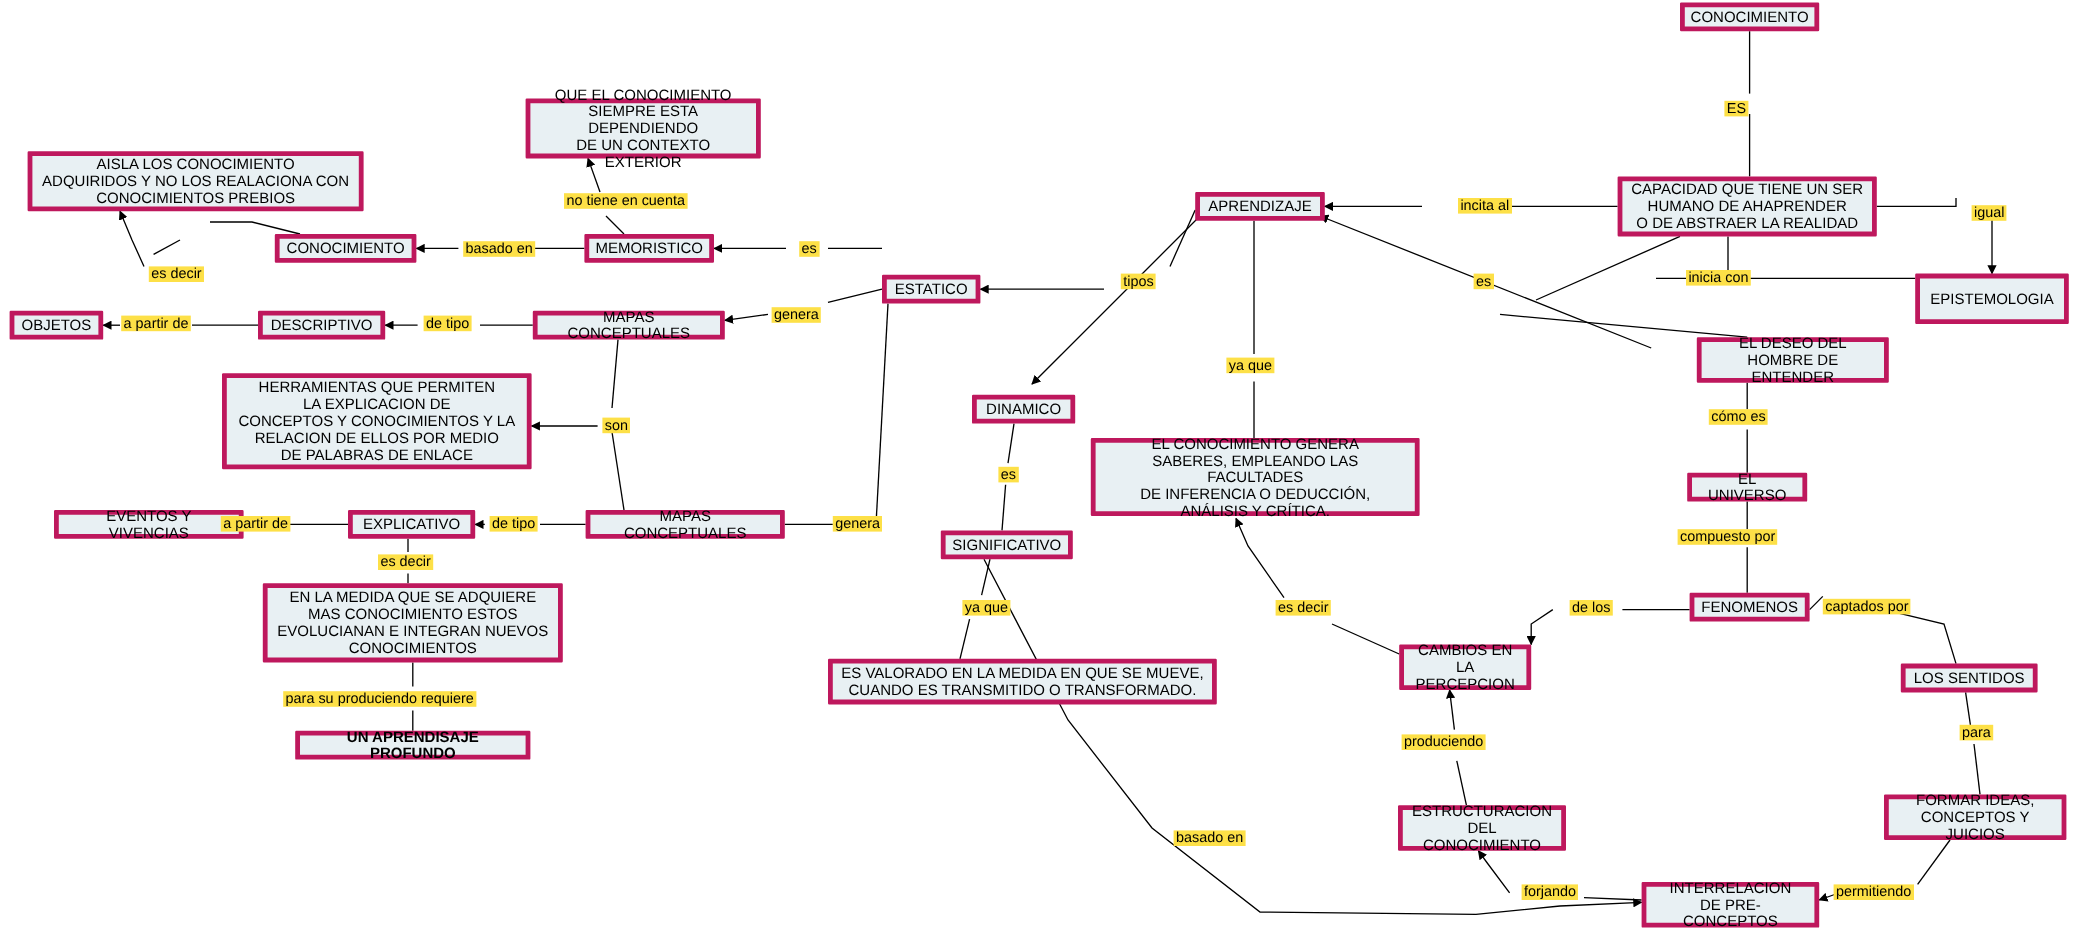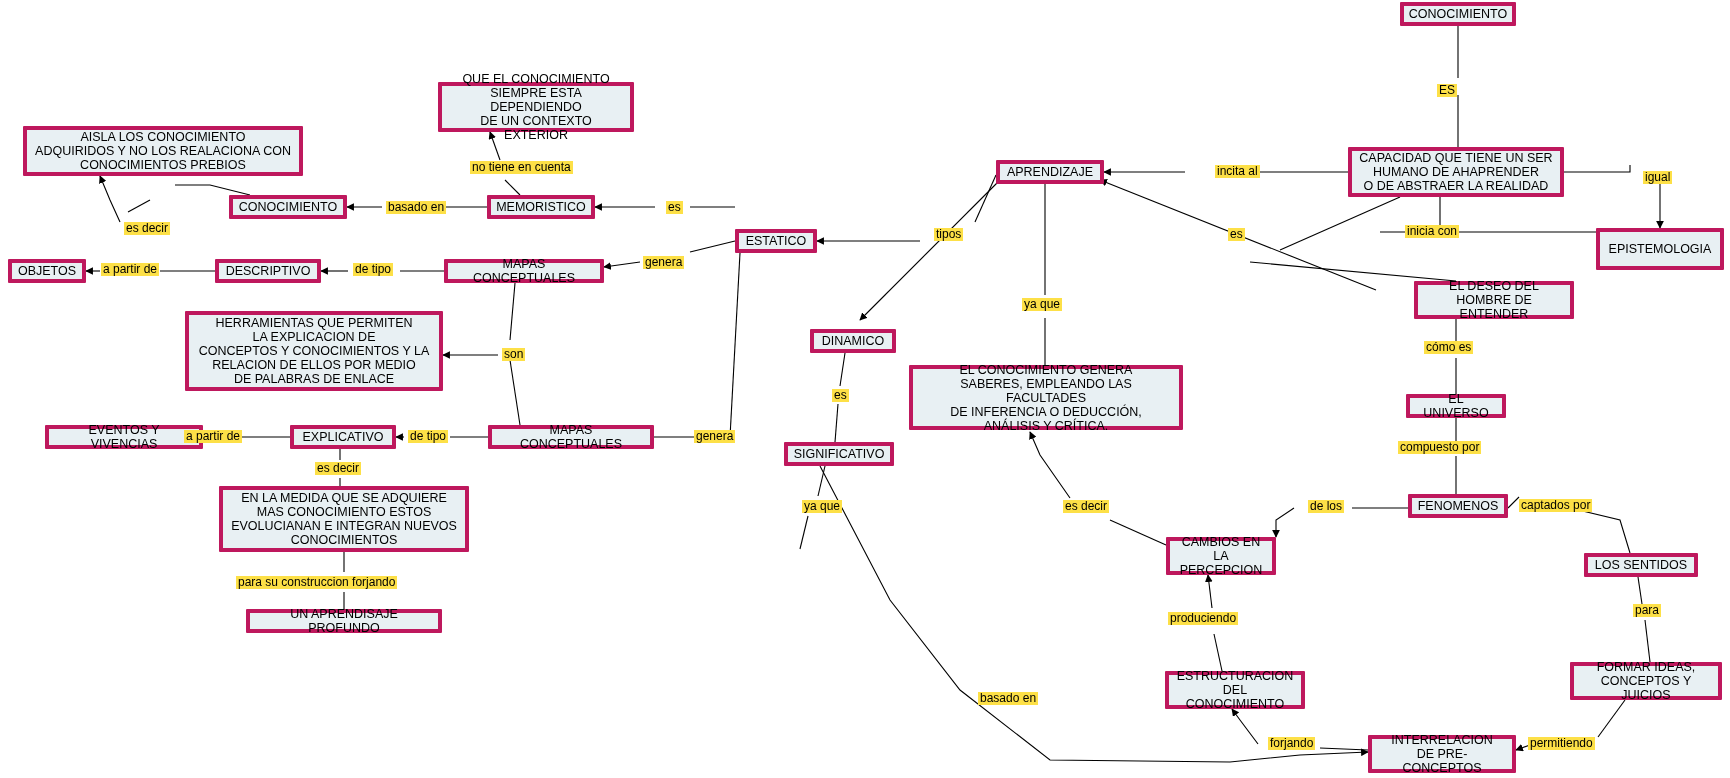--- a/index.html
+++ b/index.html
@@ -184,20 +184,22 @@
 DEL CONOCIMIENTO</div>
   <div class="node" style="left:1166px;top:537px;width:110px;height:38px;">CAMBIOS EN LA
 PERCEPCION</div>
   <div class="node" style="left:909px;top:365px;width:274px;height:65px;">EL CONOCIMIENTO GENERA
 SABERES, EMPLEANDO LAS FACULTADES
 DE INFERENCIA O DEDUCCIÓN,
 ANÁLISIS Y CRÍTICA.</div>
   <div class="node" style="left:810px;top:329px;width:86px;height:24px;">DINAMICO</div>
   <div class="node" style="left:735px;top:229px;width:82px;height:24px;">ESTATICO</div>
   <div class="node" style="left:784px;top:442px;width:110px;height:24px;">SIGNIFICATIVO</div>
+  <div class="node" style="left:690px;top:549px;width:324px;height:38px;">ES VALORADO EN LA MEDIDA EN QUE SE MUEVE,
+CUANDO ES TRANSMITIDO O TRANSFORMADO.</div>
   <div class="node" style="left:487px;top:195px;width:108px;height:24px;">MEMORISTICO</div>
   <div class="node" style="left:229px;top:195px;width:118px;height:24px;">CONOCIMIENTO</div>
   <div class="node" style="left:438px;top:82px;width:196px;height:50px;">QUE EL CONOCIMIENTO
 SIEMPRE ESTA DEPENDIENDO
 DE UN CONTEXTO EXTERIOR</div>
   <div class="node" style="left:23px;top:126px;width:280px;height:50px;">AISLA LOS CONOCIMIENTO
 ADQUIRIDOS Y NO LOS REALACIONA CON
 CONOCIMIENTOS PREBIOS</div>
   <div class="node" style="left:444px;top:259px;width:160px;height:24px;">MAPAS CONCEPTUALES</div>
   <div class="node" style="left:215px;top:259px;width:106px;height:24px;">DESCRIPTIVO</div>
@@ -207,21 +209,21 @@
 CONCEPTOS Y CONOCIMIENTOS  Y LA
 RELACION DE ELLOS POR MEDIO
 DE PALABRAS DE ENLACE</div>
   <div class="node" style="left:488px;top:425px;width:166px;height:24px;">MAPAS CONCEPTUALES</div>
   <div class="node" style="left:290px;top:425px;width:106px;height:24px;">EXPLICATIVO</div>
   <div class="node" style="left:2px;top:425px;width:158px;height:24px;margin-left:43px;">EVENTOS Y VIVENCIAS</div>
   <div class="node" style="left:219px;top:486px;width:250px;height:66px;">EN LA MEDIDA QUE SE ADQUIERE
 MAS CONOCIMIENTO ESTOS
 EVOLUCIANAN E INTEGRAN NUEVOS
 CONOCIMIENTOS</div>
-  <div class="node" style="left:246px;top:609px;width:196px;height:24px;">UN APRENDISAJE PROFUNDO</div>
+  <div class="node" style="left:246px;top:609px;width:196px;height:24px;font-weight:bold;">UN APRENDISAJE PROFUNDO</div>
 
   <div class="edge-label" style="left:1437px;top:84px;">ES</div>
   <div class="edge-label" style="left:1643px;top:171px;">igual</div>
   <div class="edge-label" style="left:1215px;top:165px;">incita al</div>
   <div class="edge-label" style="left:1405px;top:225px;">inicia con</div>
   <div class="edge-label" style="left:1228px;top:228px;">es</div>
   <div class="edge-label" style="left:1424px;top:341px;">cómo es</div>
   <div class="edge-label" style="left:1398px;top:441px;">compuesto por</div>
   <div class="edge-label" style="left:1308px;top:500px;">de los</div>
   <div class="edge-label" style="left:1519px;top:499px;">captados por</div>
@@ -240,15 +242,15 @@
   <div class="edge-label" style="left:470px;top:161px;">no tiene en cuenta</div>
   <div class="edge-label" style="left:124px;top:222px;">es decir</div>
   <div class="edge-label" style="left:643px;top:256px;">genera</div>
   <div class="edge-label" style="left:353px;top:263px;">de tipo</div>
   <div class="edge-label" style="left:101px;top:263px;">a partir de</div>
   <div class="edge-label" style="left:502px;top:348px;">son</div>
   <div class="edge-label" style="left:694px;top:430px;">genera</div>
   <div class="edge-label" style="left:408px;top:430px;">de tipo</div>
   <div class="edge-label" style="left:184px;top:430px;">a partir de</div>
   <div class="edge-label" style="left:315px;top:462px;">es decir</div>
-  <div class="edge-label" style="left:236px;top:576px;">para su construccion forjando</div>
+  <div class="edge-label" style="left:236px;top:576px;">para su produciendo requiere</div>
 
 </div>
 
 </body></html>

